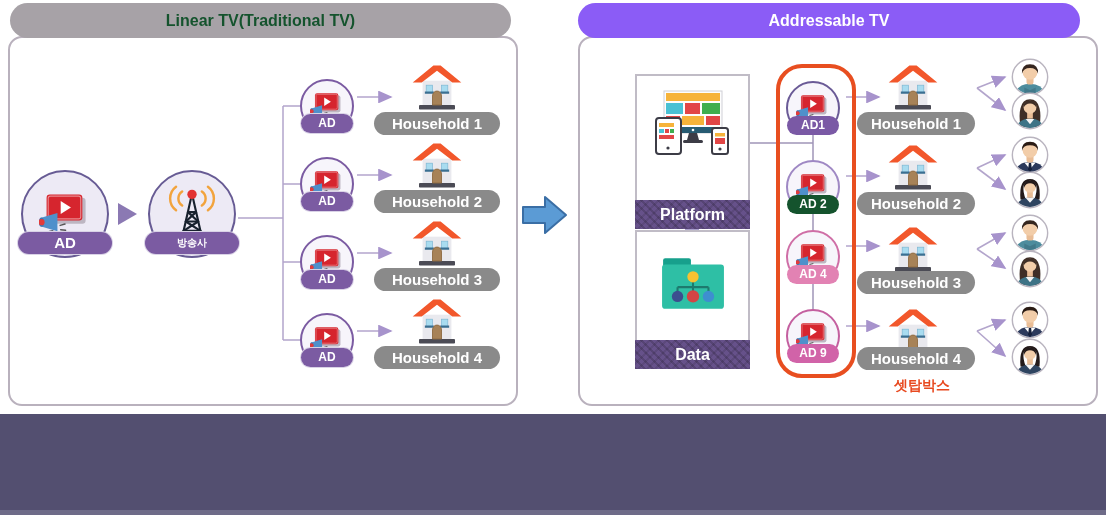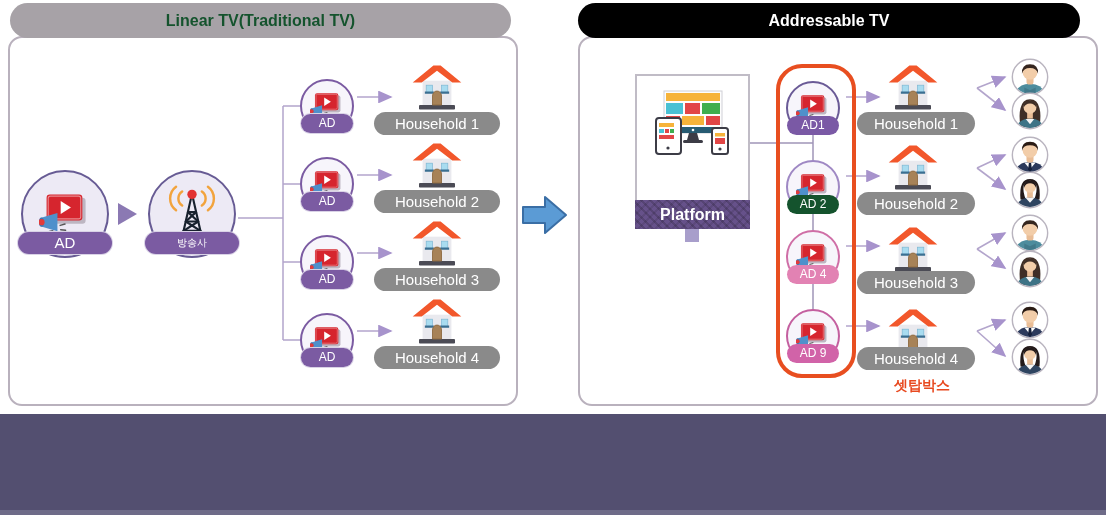--- a/index.html
+++ b/index.html
@@ -4,26 +4,26 @@
 <style>
   html,body{margin:0;padding:0;background:#fff;}
   .stage{position:relative;width:1106px;height:515px;background:#fff;overflow:hidden;
          font-family:"Liberation Sans","DejaVu Sans",sans-serif;}
   .panel{position:absolute;top:36px;height:366px;background:#fff;border:2px solid #b9b1bd;border-radius:14px;box-sizing:content-box;}
   .panel.left{left:8px;width:506px;}
   .panel.right{left:578px;width:516px;}
   .hdr{position:absolute;top:3px;height:35px;border-radius:18px;display:flex;align-items:center;justify-content:center;
        font-weight:bold;font-size:16px;z-index:6;letter-spacing:0;}
   .hdr.gray{left:10px;width:501px;background:#a7a2a7;color:#14532d;}
-  .hdr.black{left:578px;width:502px;background:#000000;color:#fff;text-align:center;}
+  .hdr.black{left:578px;width:502px;background:#8b5cf6;color:#fff;text-align:center;}
   .circle{position:absolute;border-radius:50%;background:#f7f5fb;border:2px solid #7b5ba2;box-sizing:border-box;
           display:flex;align-items:center;justify-content:center;z-index:3;}
   .circle.big{width:88px;height:88px;top:170px;background:#edeaf5;border-color:#675b94;}
   .circle.small{width:54px;height:54px;}
-  .pill{position:absolute;border-radius:12px;color:#fff;font-weight:normal;text-align:center;z-index:4;
+  .pill{position:absolute;border-radius:12px;color:#fff;font-weight:bold;text-align:center;z-index:4;
         white-space:nowrap;overflow:hidden;}
   .pill.purple{background:#7b5ba2;box-shadow:0 0 0 1px #d9d2e6;}
   .pill.gray{background:#8a8a8a;height:23px;line-height:23px;font-size:15px;}
   .pill.big-lbl{height:22px;line-height:22px;font-size:15px;width:94px;}
   .pill.ad-sm{height:19px;line-height:19px;font-size:12px;width:52px;border-radius:10px;}
   .box{position:absolute;left:635px;width:115px;background:#fff;border:2px solid #c0bcc6;box-sizing:border-box;z-index:3;}
   .box .icon-wrap{position:absolute;left:0;right:0;top:14px;display:flex;justify-content:center;}
   .box .bar{position:absolute;left:-2px;right:-2px;bottom:-2px;height:29px;color:#fff;font-size:16px;font-weight:bold;
         display:flex;align-items:center;justify-content:center;background:#66518a;
         background-image:repeating-linear-gradient(45deg,rgba(0,0,0,.16) 0 2px,transparent 2px 6px),
@@ -281,20 +281,28 @@
   <div class="pill gray" style="left:374px;top:346px;width:126px;">Household 4</div>
 
   <div class="box" style="top:74px;height:155px;">
     <div class="icon-wrap">
         <svg width="76" height="66">
           <use href="#ic-devices"></use>
         </svg>
       </div>
     <div class="bar">Platform</div>
   </div>
+  <div class="box" style="top:230px;height:139px;">
+    <div class="icon-wrap" style="top:22px;">
+        <svg width="66" height="58">
+          <use href="#ic-folder"></use>
+        </svg>
+      </div>
+    <div class="bar">Data</div>
+  </div>
 
   <div class="orange-rect"></div>
 
   <div class="circle small" style="left: 786px; top: 81px; border-color: rgb(106, 90, 150);">
       <svg width="34" height="34">
         <use href="#ic-adplayer"></use>
       </svg>
     </div>
   <div class="pill ad-sm" style="left: 787px; top: 116px; background-color: rgb(122, 89, 165);">AD1</div>
   <svg class="house" style="left:886px;top:62px;" viewBox="0 0 60 54">

